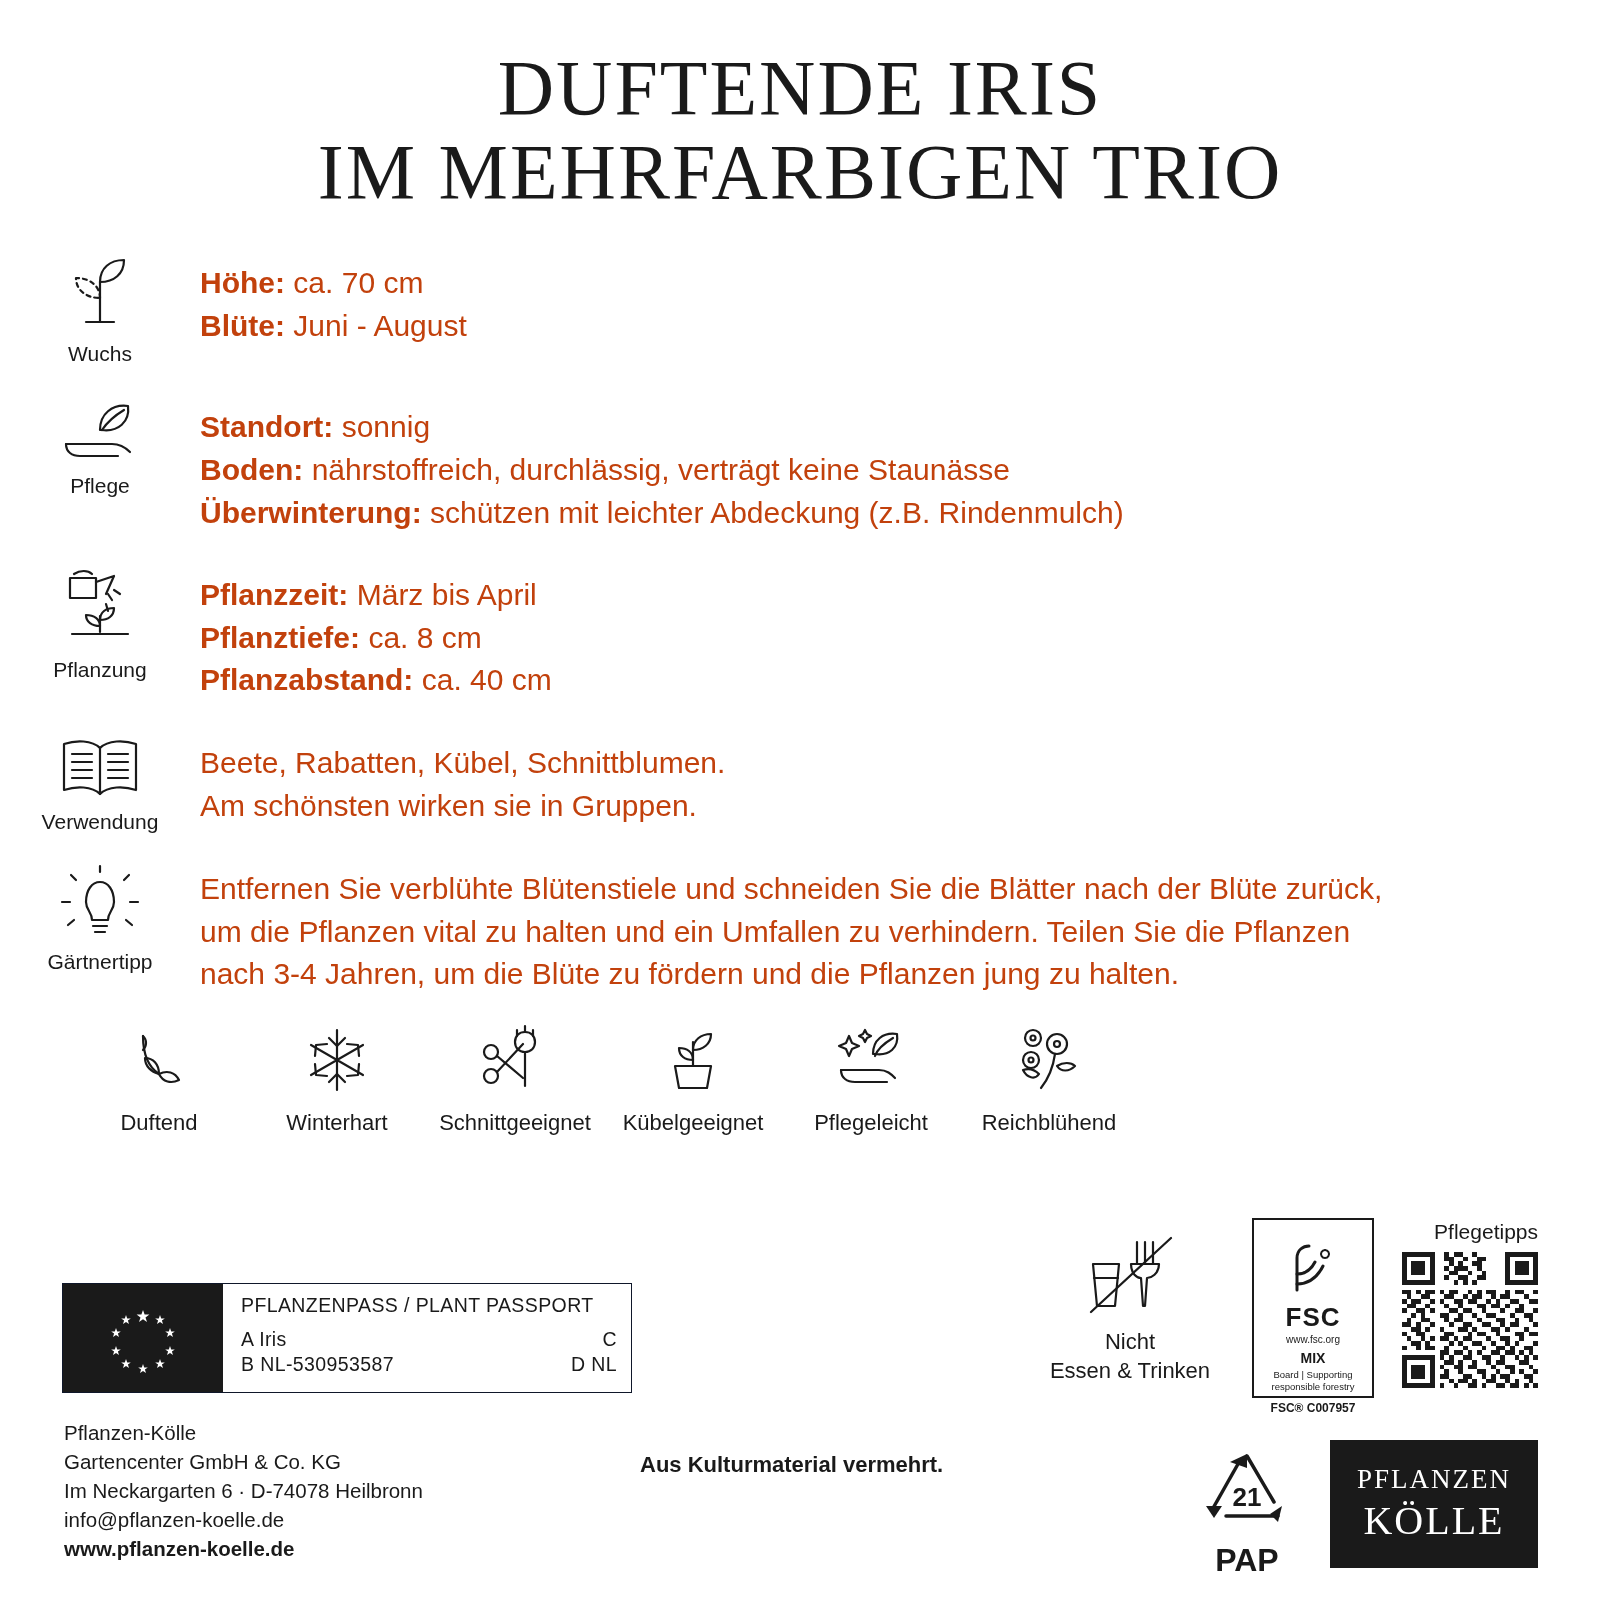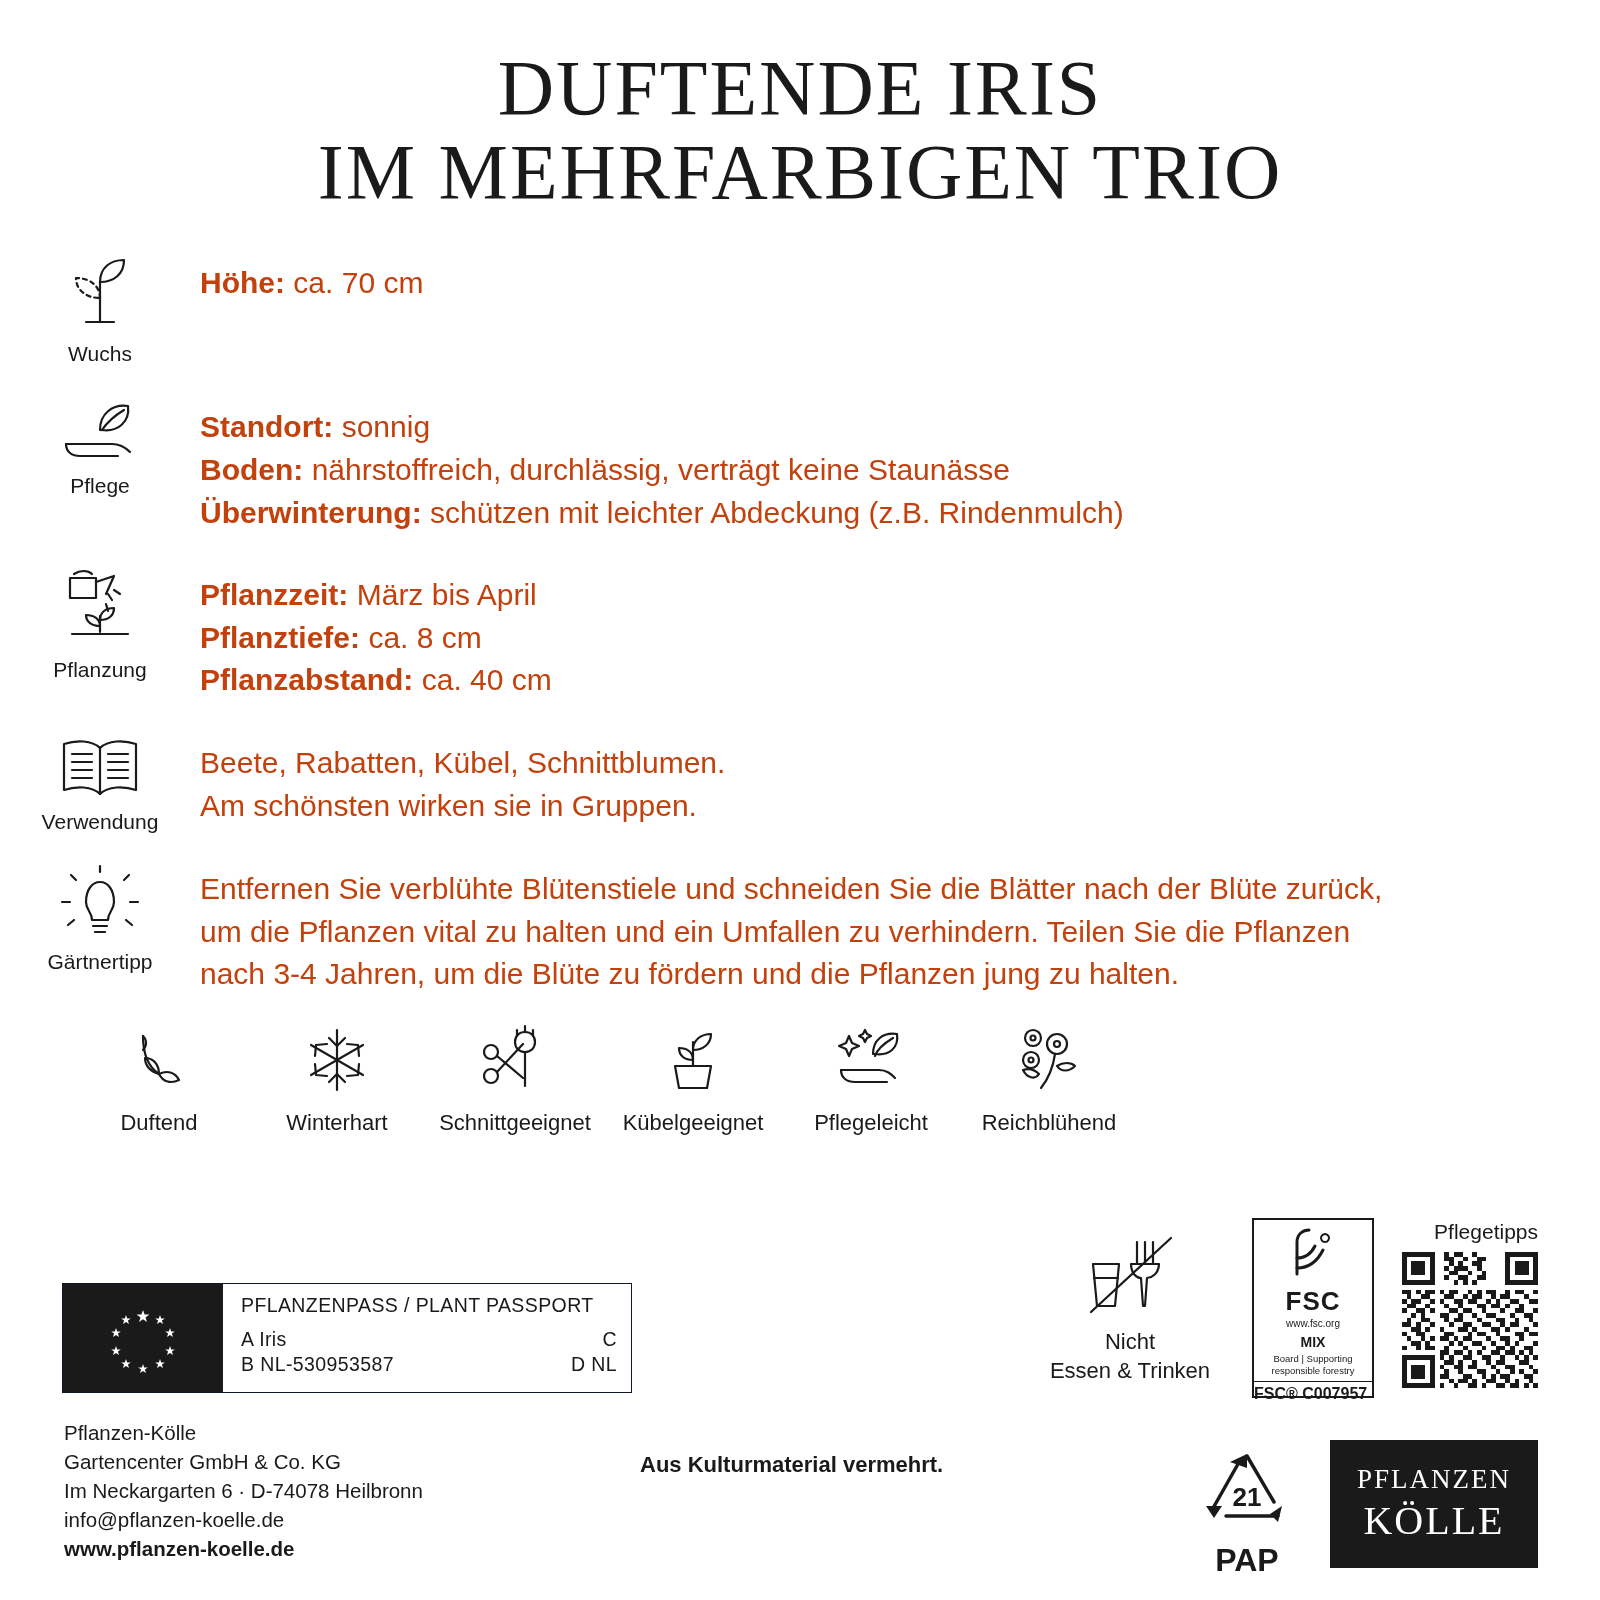--- a/index.html
+++ b/index.html
@@ -164,27 +164,27 @@
     position: absolute;
     left: 1252px;
     top: 1218px;
     width: 122px;
     height: 180px;
     border: 2px solid #1a1a1a;
     box-sizing: border-box;
     display: flex;
     flex-direction: column;
     align-items: center;
-    padding-top: 8px;
+    padding-top: 24px;
   }
   .fsc .fsc-title { font-size: 26px; font-weight: 700; letter-spacing: 1px; margin-top: 2px;}
   .fsc .fsc-url { font-size: 10px; margin-top: 1px; }
   .fsc .fsc-mix { font-size: 14px; font-weight: 700; margin-top: 5px; }
   .fsc .fsc-sub { font-size: 9.5px; text-align: center; line-height: 1.25; margin-top: 3px; }
-  .fsc .fsc-code { font-size: 16px; font-weight: 700; border-top: 1.5px solid #1a1a1a; margin-top: 4px; padding-top: 3px; width: 100%; text-align: left;}
+  .fsc .fsc-code { font-size: 12px; font-weight: 700; border-top: 1.5px solid #1a1a1a; margin-top: 4px; padding-top: 3px; width: 100%; text-align: center;}
 
   .qr-wrap {
     position: absolute;
     left: 1402px;
     top: 1220px;
     text-align: right;
   }
   .qr-label {
     font-size: 21px;
     margin-bottom: 8px;
@@ -252,20 +252,21 @@
             <path d="M44 74 V34"></path>
             <path d="M44 34 C44 20 54 12 68 12 C68 26 58 34 44 34 Z"></path>
             <path d="M44 50 C44 38 34 30 20 30 C20 42 30 50 44 50 Z" stroke-dasharray="4 4"></path>
             <path d="M30 74 h28"></path>
           </svg>
         </span>
         <span class="icon-caption">Wuchs</span>
       </div>
       <div class="text-col">
         <div><b>Höhe:</b> <span>ca. 70 cm</span></div>
+        <div><b>Blüte:</b> <span>Juni - August</span></div>
       </div>
     </div>
 
     <div class="info-row">
       <div class="icon-col">
         <span>
           <svg width="88" height="72" viewBox="0 0 88 72" fill="none" stroke="#1a1a1a" stroke-width="2.2" stroke-linecap="round" stroke-linejoin="round">
             <path d="M44 34 C44 18 56 8 72 10 C74 26 62 36 46 34 Z"></path>
             <path d="M68 14 C58 20 50 28 46 34"></path>
             <path d="M10 48 h46 c8 0 14 4 18 8"></path>

